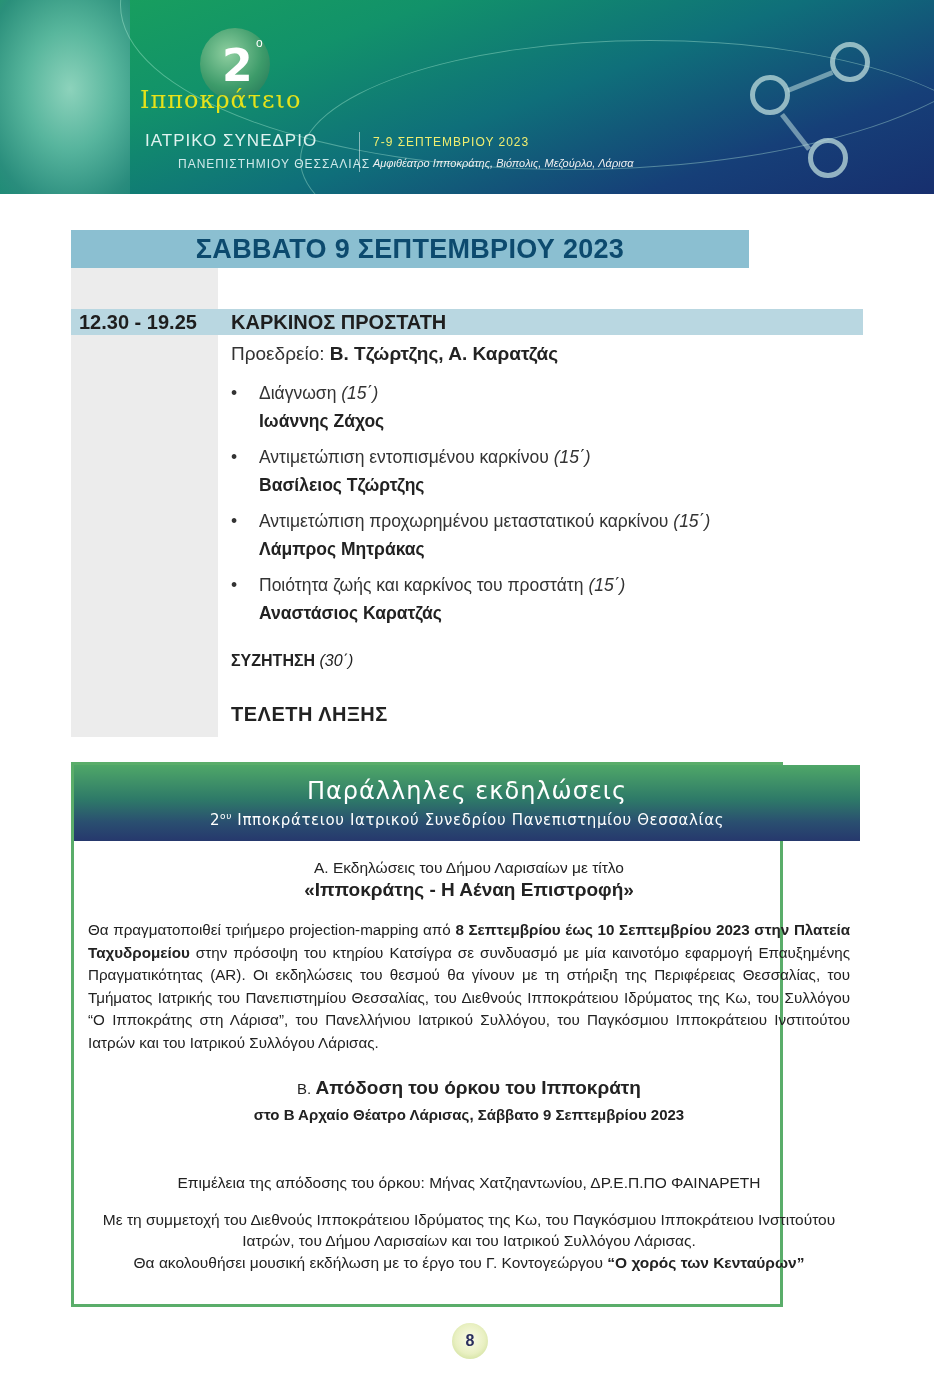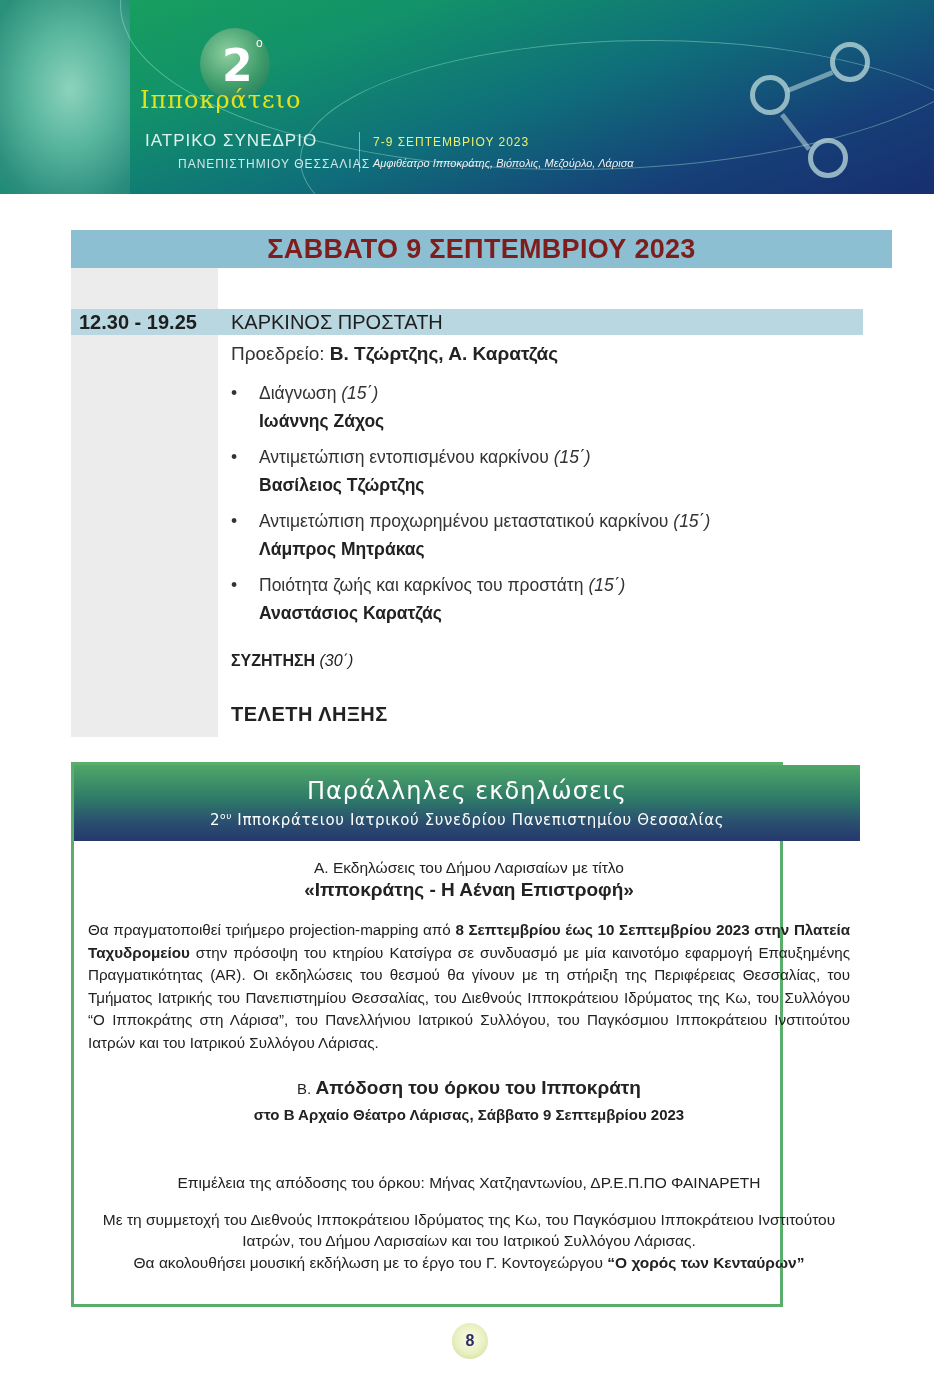--- a/index.html
+++ b/index.html
@@ -36,33 +36,33 @@
   .banner .line1 { position: absolute; left: 145px; top: 131px; font-size: 17px; color: #dff3f0; letter-spacing: 1px; }
   .banner .line2 { position: absolute; left: 147px; top: 157px; font-size: 12px; color: #cfe9ea; letter-spacing: 1px; margin-left: 31px; }
   .banner .divider { position: absolute; left: 359px; top: 132px; width: 1px; height: 40px; background: rgba(255,255,255,.5); }
   .banner .dates { position: absolute; left: 373px; top: 135px; font-size: 12px; color: #f0ee70; letter-spacing: 1px; }
   .banner .venue { position: absolute; left: 373px; top: 157px; font-size: 11px; color: #f0f0f0; font-style: italic; }
   .molecule .node { position: absolute; border: 5px solid rgba(190,220,220,.75); border-radius: 50%; width: 40px; height: 40px; }
   .molecule .bond { position: absolute; height: 5px; background: rgba(190,220,220,.55); transform-origin: left center; }
 
   
   .day-header {
-    position: absolute; left: 71px; top: 230px; width: 821px; height: 38px;
-    background: #8bbfd1; color: #7f1d1d; text-align: center; font-size: 27px; font-weight: bold;
+    position: absolute; left: 71px; top: 230px; width: 678px; height: 38px;
+    background: #8bbfd1; color: #0c4a6e; text-align: center; font-size: 27px; font-weight: bold;
     line-height: 38px; letter-spacing: .3px;
   }
   .left-col { position: absolute; left: 71px; top: 268px; width: 147px; height: 469px; background: #ececec; }
   .session-row {
     position: absolute; left: 71px; top: 309px; width: 792px; height: 26px; background: #b9d7e1;
   }
   .session-time {
     position: absolute; left: 79px; top: 309px; font-size: 20px; font-weight: bold; line-height: 26px; color: #1e1e1e;
   }
   .session-title {
-    position: absolute; left: 231px; top: 309px; font-size: 20px; font-weight: normal; line-height: 26px; color: #1e1e1e;
+    position: absolute; left: 231px; top: 309px; font-size: 20px; font-weight: bold; line-height: 26px; color: #1e1e1e;
   }
   .chairs { position: absolute; left: 231px; top: 343px; font-size: 19px; color: #333; }
   .chairs b { color: #222; }
 
   .talk { position: absolute; left: 231px; font-size: 17.5px; color: #333; }
   .talk .bullet { position: absolute; left: 0; top: 0; }
   .talk .title { position: absolute; left: 28px; top: 0; white-space: nowrap; }
   .talk .title i { color: #333; }
   .talk .speaker { position: absolute; left: 28px; top: 28px; font-weight: bold; white-space: nowrap; color: #222; }
 

